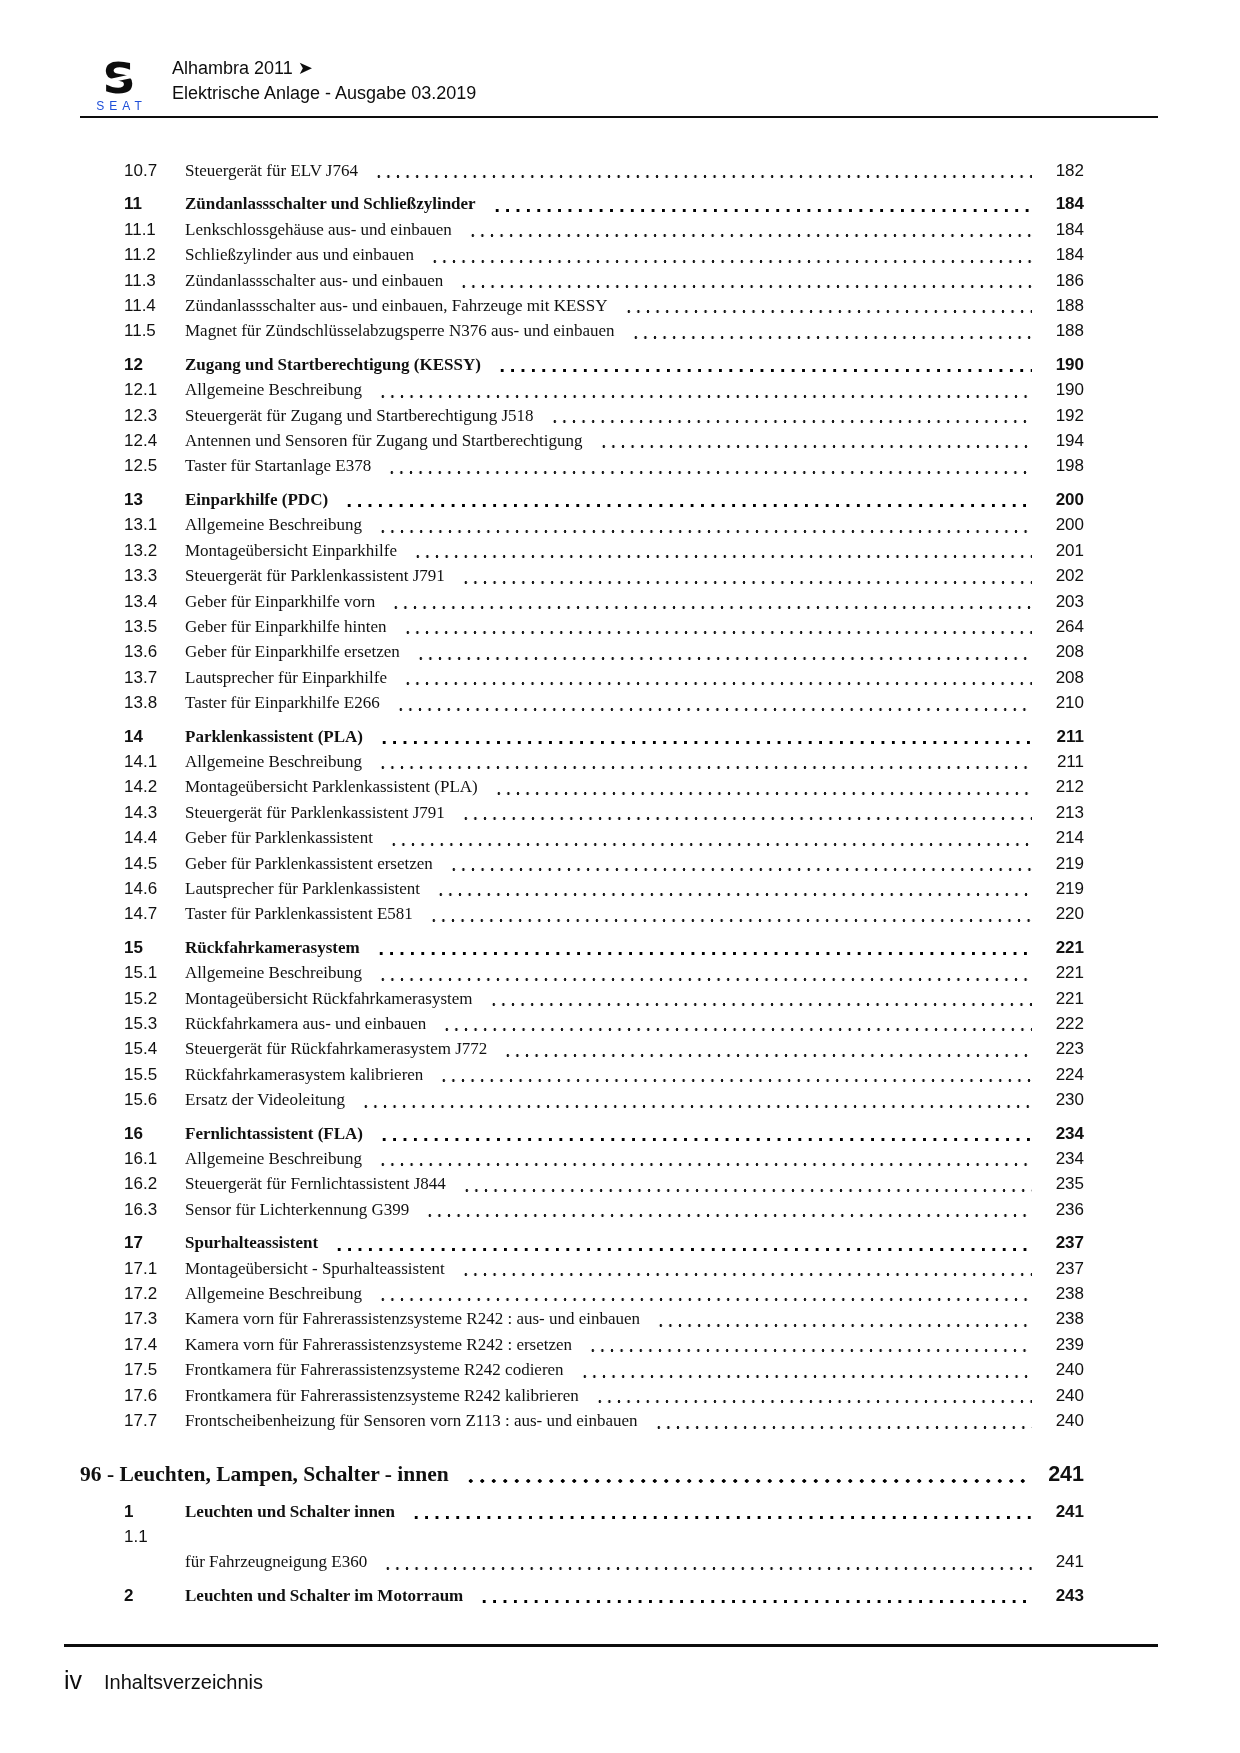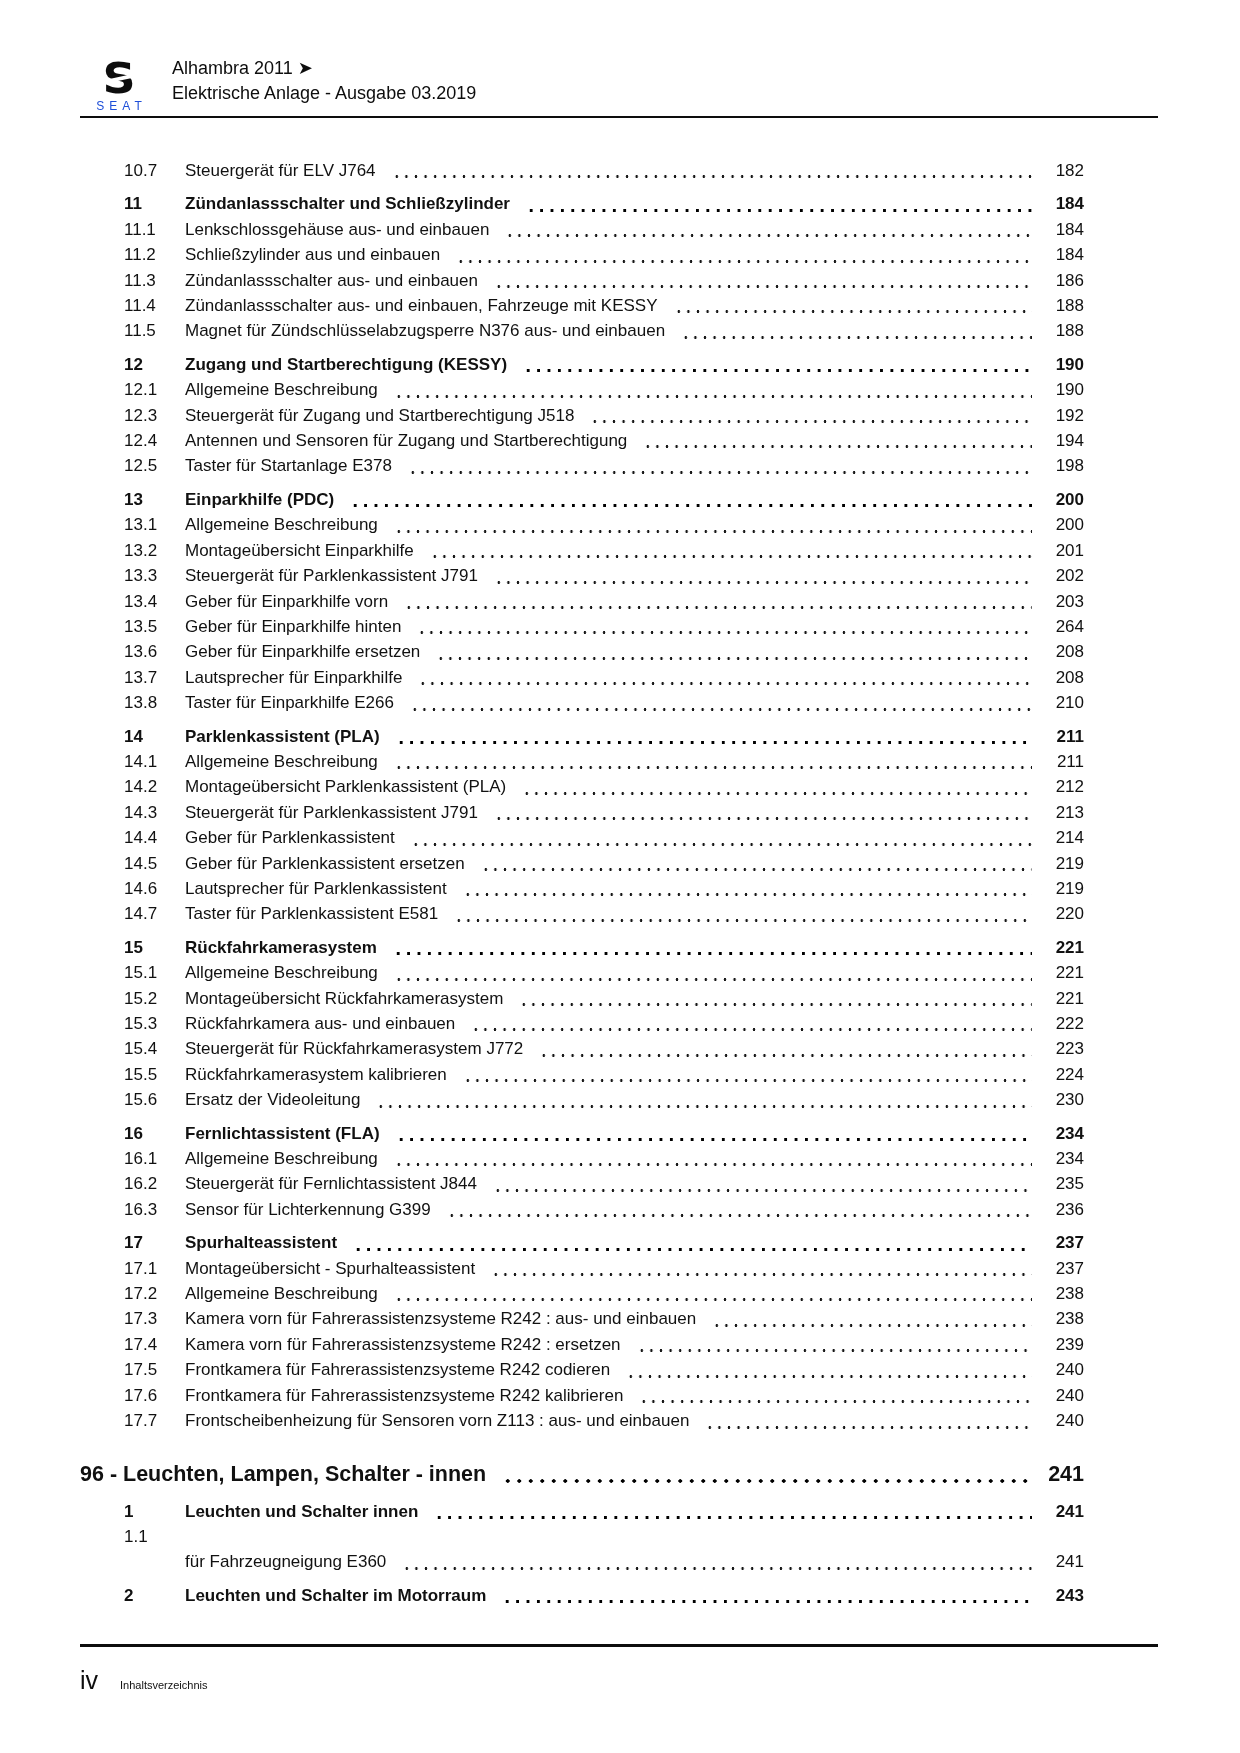--- a/index.html
+++ b/index.html
@@ -33,46 +33,46 @@
   .header-rule{border-bottom:2px solid #0d0d0d;margin-top:3px;}
   
   .toc{position:absolute;top:158px;left:80px;right:96px;}
   .entry{margin:0;}
   .toc-row{
     display:flex;align-items:flex-end;
     font-size:17px;line-height:25.4px;
     padding-left:44px;padding-right:60px;
   }
   .num{flex:0 0 61px;}
-  .title{flex:0 1 auto;}
+  .title{flex:0 1 auto;font-family:Liberation Serif, serif;}
   .leader{
     flex:1 1 20px;height:3px;margin:0 8px 5px 16px;min-width:18px;
     background-image:radial-gradient(circle,#161616 1.25px,rgba(0,0,0,0) 1.5px);
     background-size:9.6px 3px;background-repeat:repeat-x;background-position:left bottom;
   }
   .page{flex:0 0 auto;min-width:44px;text-align:right;}
   .entry.section{font-weight:bold;margin-top:8px;}
   .entry.section .leader{
     background-image:radial-gradient(circle,#000 1.45px,rgba(0,0,0,0) 1.7px);
     background-size:10.4px 3px;
   }
   .entry.chapter{font-weight:bold;margin-top:25px;margin-bottom:10px;}
   .entry.chapter .toc-row{font-size:21.5px;line-height:30px;padding-left:0;}
   .entry.chapter .leader{
     background-image:radial-gradient(circle,#000 1.55px,rgba(0,0,0,0) 1.8px);
     background-size:11.5px 4px;height:4px;margin-bottom:6px;
   }
   
   .page-footer{
-    position:absolute;left:80px;right:82px;top:1644px;
+    position:absolute;left:64px;right:82px;top:1644px;
     border-top:3px solid #0d0d0d;padding-top:20px;
     display:flex;align-items:baseline;
   }
   .page-roman{font-size:25px;line-height:26px;color:#0d0d0d;}
-  .footer-label{font-size:11px;margin-left:22px;color:#111;}
+  .footer-label{font-size:20px;margin-left:22px;color:#111;}
 </style>
 </head>
 <body>
 
 <header class="page-header">
   <div class="header-inner">
     <div class="logo">
       <span class="logo-s">S</span>
       <span class="logo-text">SEAT</span>
     </div>

